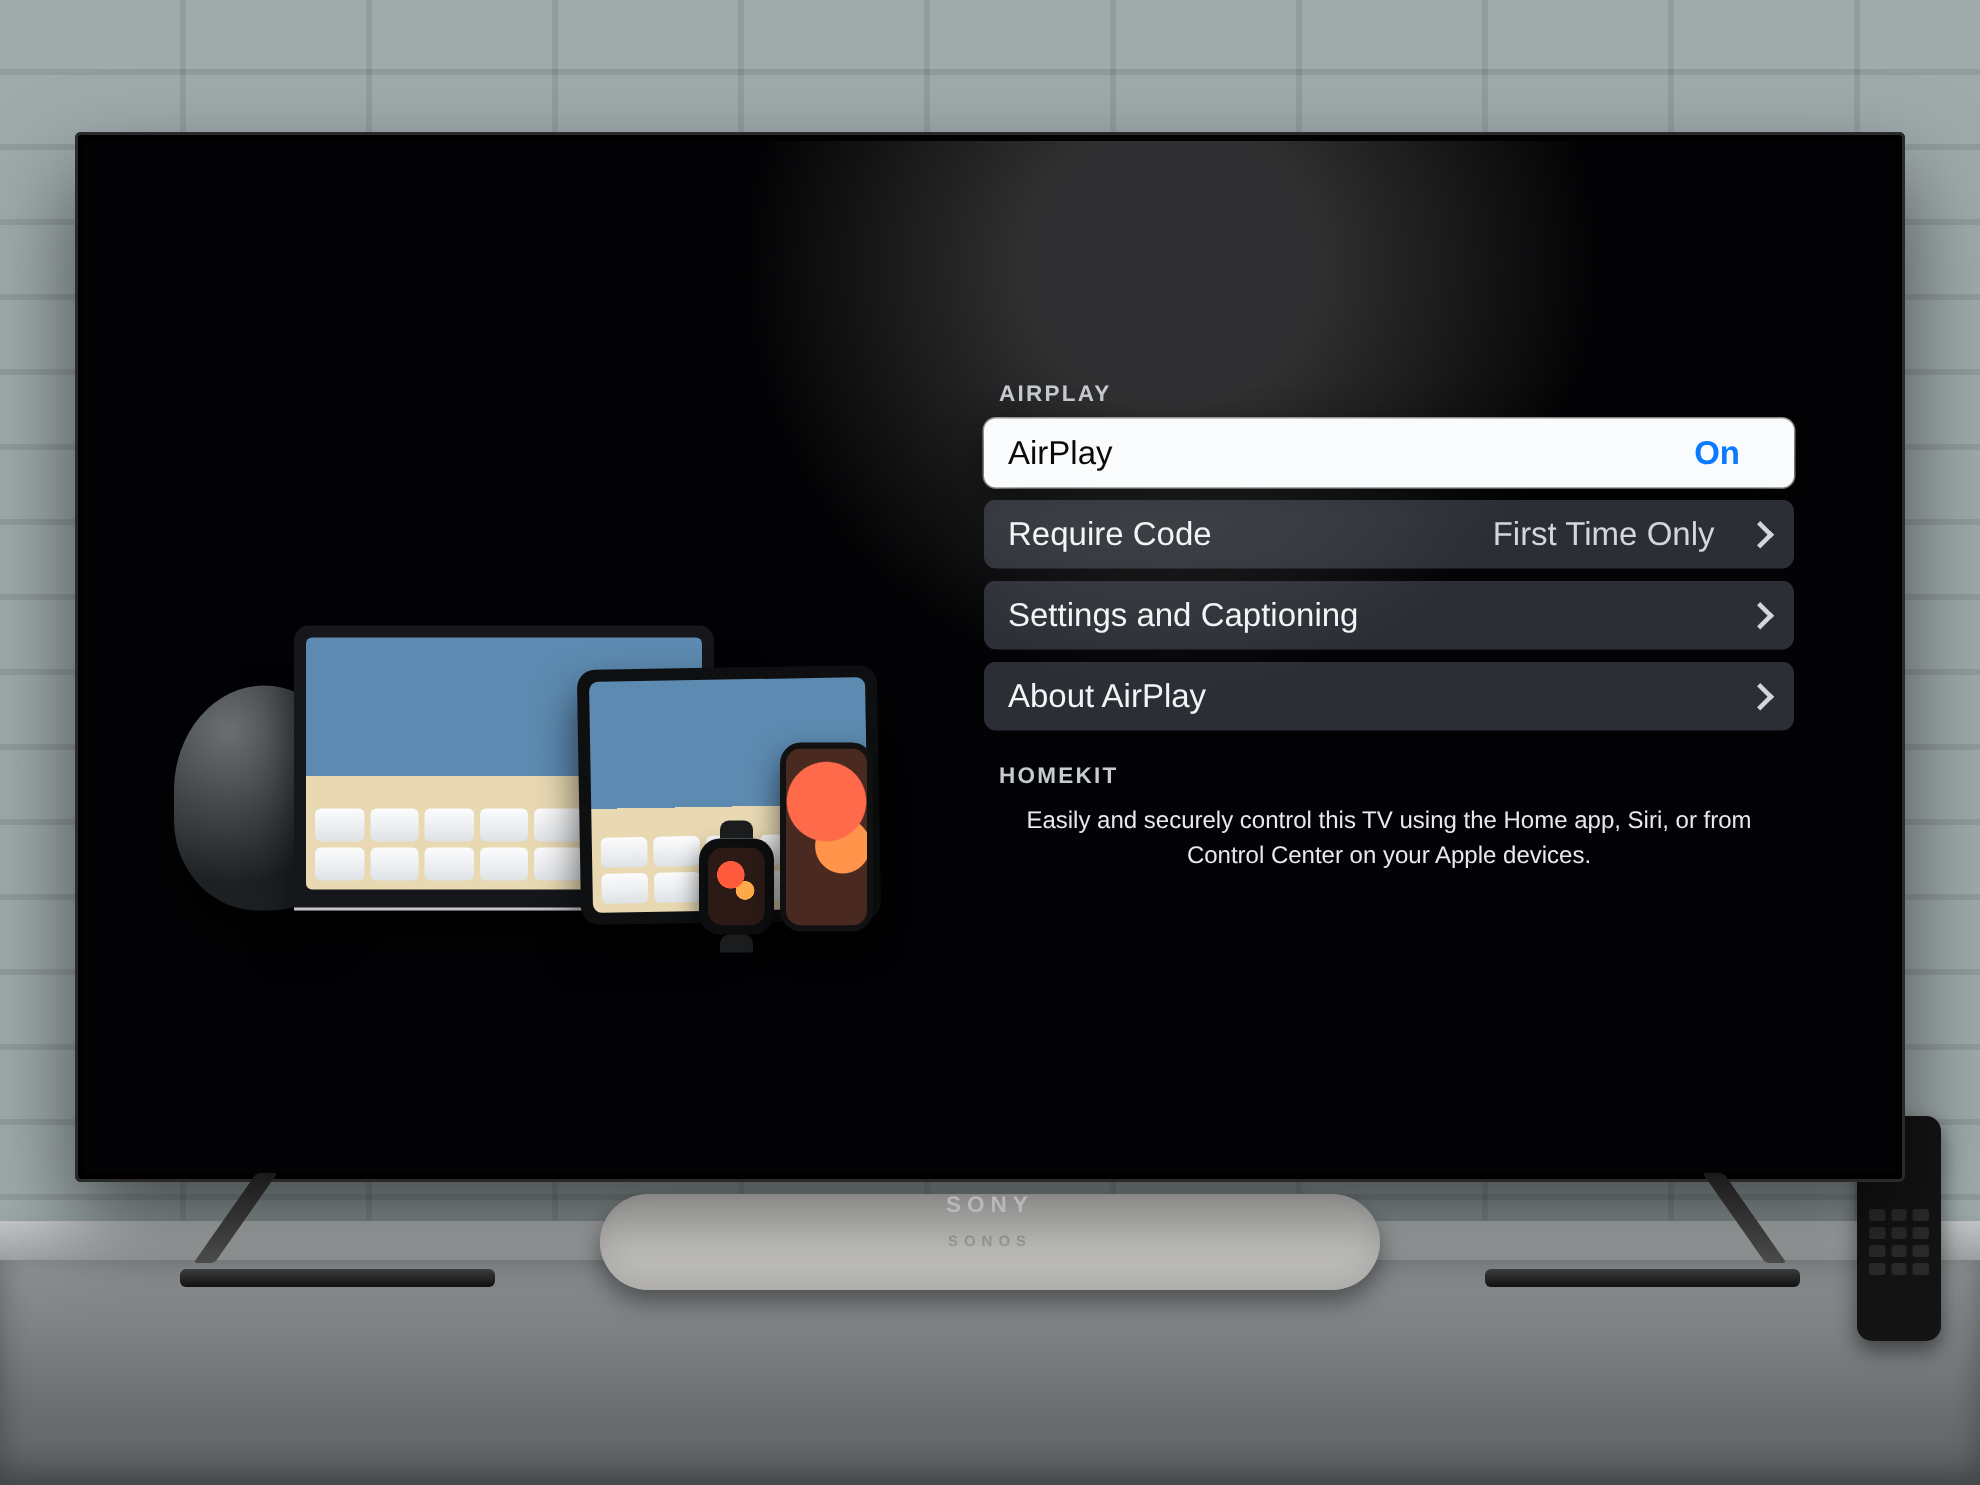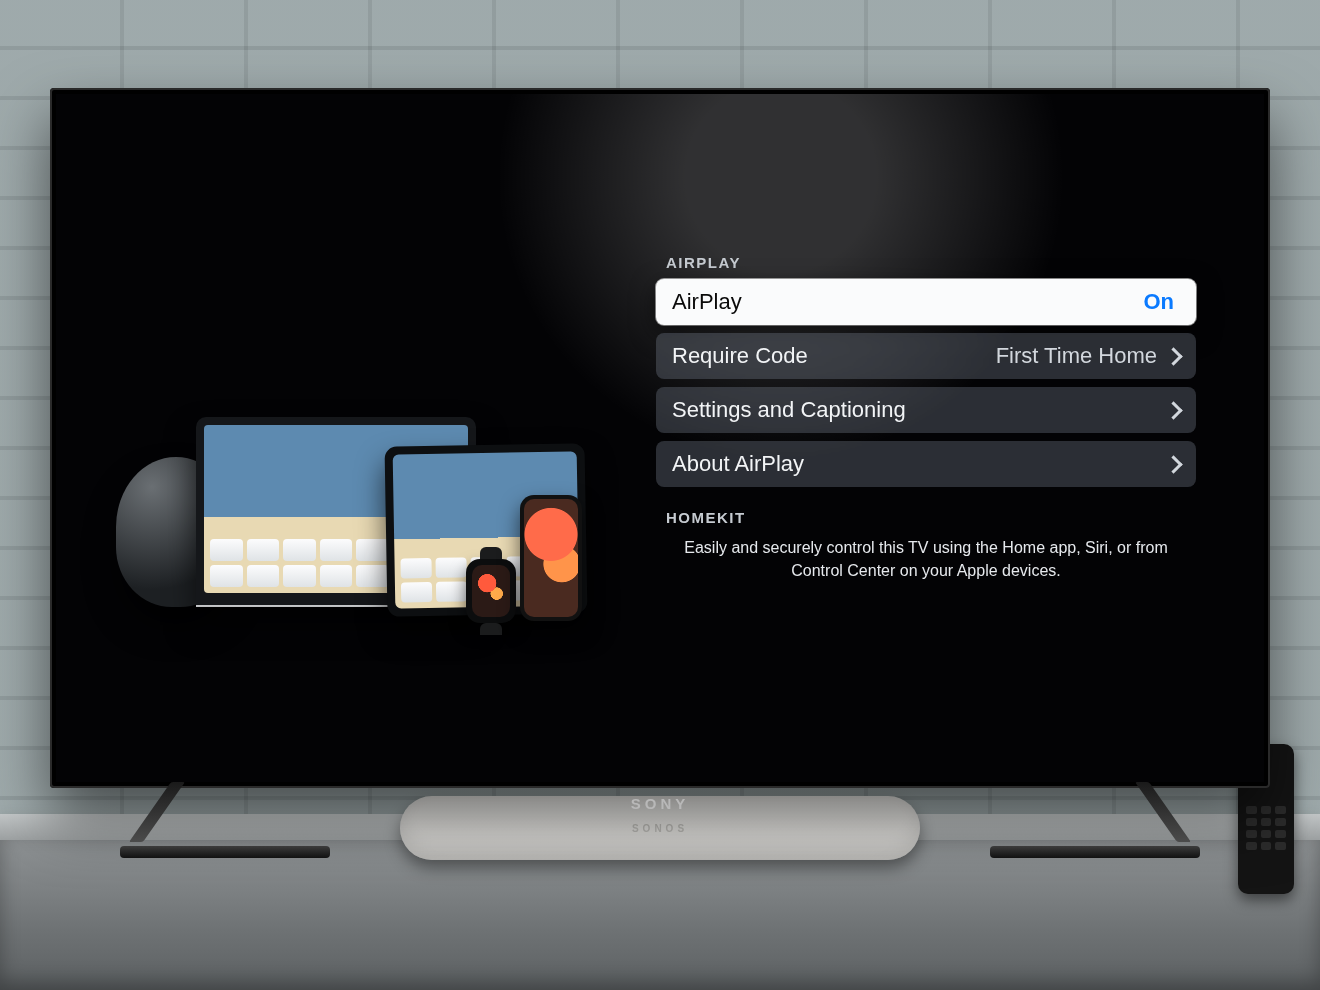--- a/index.html
+++ b/index.html
@@ -278,21 +278,21 @@
     padding: 0 16px;
     border-radius: 8px;
     background: rgba(120,130,142,.35);
     margin-bottom: 8px;
     font-size: 22px;
     font-weight: 500;
     color:#f2f4f6;
     backdrop-filter: blur(2px);
   }
   .row .label { flex: 1; }
-  .row .value { color:#d2d7dd; font-weight:500; margin-right:6px; }
+  .row .value { color:#d2d7dd; font-weight:500; margin-right:20px; }
   .row.selected{
     background:#fafbfc;
     color:#0a0a0a;
     box-shadow: 0 8px 24px rgba(0,0,0,.55), 0 0 0 1px rgba(255,255,255,.6);
   }
   .row.selected .value{
     color:#0a7aff;
     font-weight:600;
   }
   .chevron{
@@ -399,21 +399,21 @@
 
             <div class="section-header">AIRPLAY</div>
 
             <div class="row selected">
               <span class="label">AirPlay</span>
               <span class="value">On</span>
             </div>
 
             <div class="row">
               <span class="label">Require Code</span>
-              <span class="value">First Time Home</span>
+              <span class="value">First Time Only</span>
               <span class="chevron"></span>
             </div>
 
             <div class="row">
               <span class="label">Settings and Captioning</span>
               <span class="chevron"></span>
             </div>
 
             <div class="row">
               <span class="label">About AirPlay</span>

